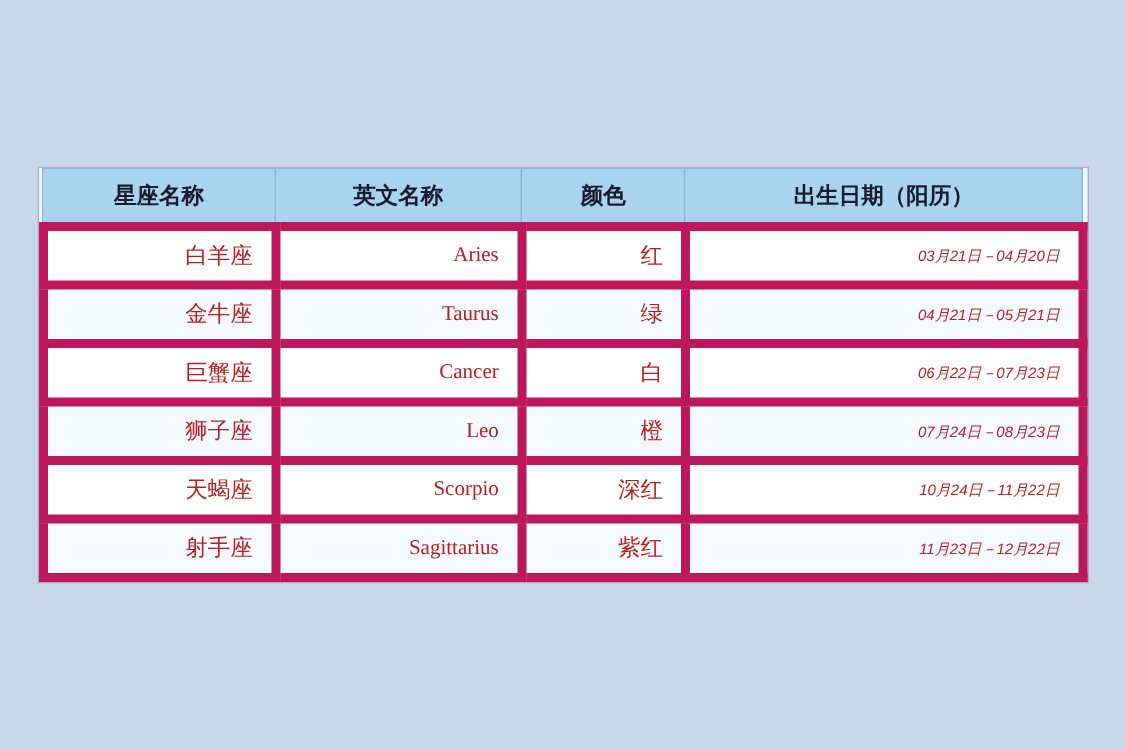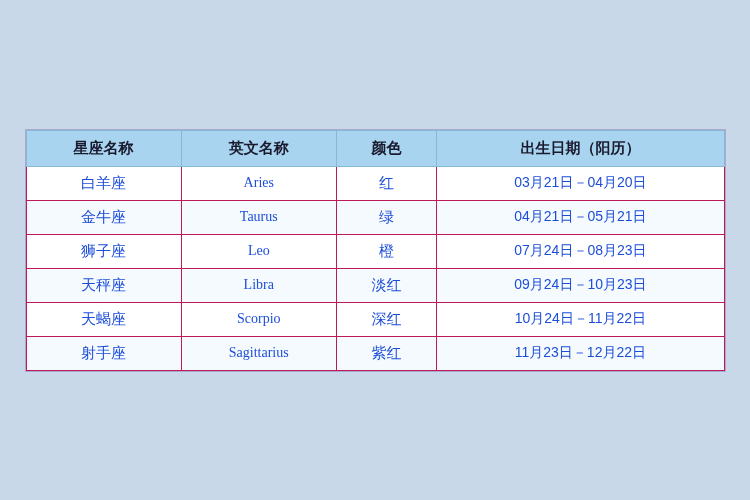--- a/index.html
+++ b/index.html
@@ -46,34 +46,35 @@
     tbody tr {
       background-color: #ffffff;
     }
 
     tbody tr:nth-child(even) {
       background-color: #f5faff;
     }
 
     tbody td {
       padding: 7px 12px;
-      border: 1px solid #be185d;
-      text-align: center;
-      color: #1d4ed8;
+      border: 6px solid #be185d;
+      text-align: right;
+      color: #b91c1c;
       font-size: 15px;
     }
 
     tbody td:nth-child(2) {
       font-family: Liberation Serif, serif;
       font-size: 14px;
     }
 
     tbody td:nth-child(4) {
-      font-size: 14px;
+      font-size: 10px;
       font-family: Arial, "SimSun", serif;
+      font-style: italic;
     }
   </style>
 </head>
 <body>
 
 <div class="table-container">
   <table>
     <thead>
       <tr>
         <th>星座名称</th>
@@ -89,30 +90,30 @@
           <td>红</td>
           <td>03月21日－04月20日</td>
         </tr>
         <tr>
           <td>金牛座</td>
           <td>Taurus</td>
           <td>绿</td>
           <td>04月21日－05月21日</td>
         </tr>
         <tr>
+          <td>巨蟹座</td>
+          <td>Cancer</td>
+          <td>白</td>
+          <td>06月22日－07月23日</td>
+        </tr>
+        <tr>
           <td>狮子座</td>
           <td>Leo</td>
           <td>橙</td>
           <td>07月24日－08月23日</td>
-        </tr>
-        <tr>
-          <td>天秤座</td>
-          <td>Libra</td>
-          <td>淡红</td>
-          <td>09月24日－10月23日</td>
         </tr>
         <tr>
           <td>天蝎座</td>
           <td>Scorpio</td>
           <td>深红</td>
           <td>10月24日－11月22日</td>
         </tr>
         <tr>
           <td>射手座</td>
           <td>Sagittarius</td>

